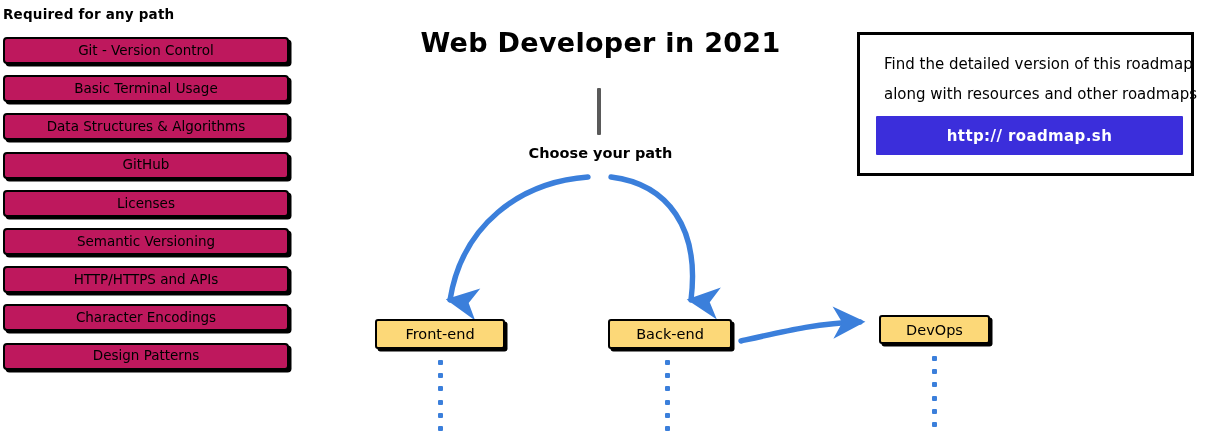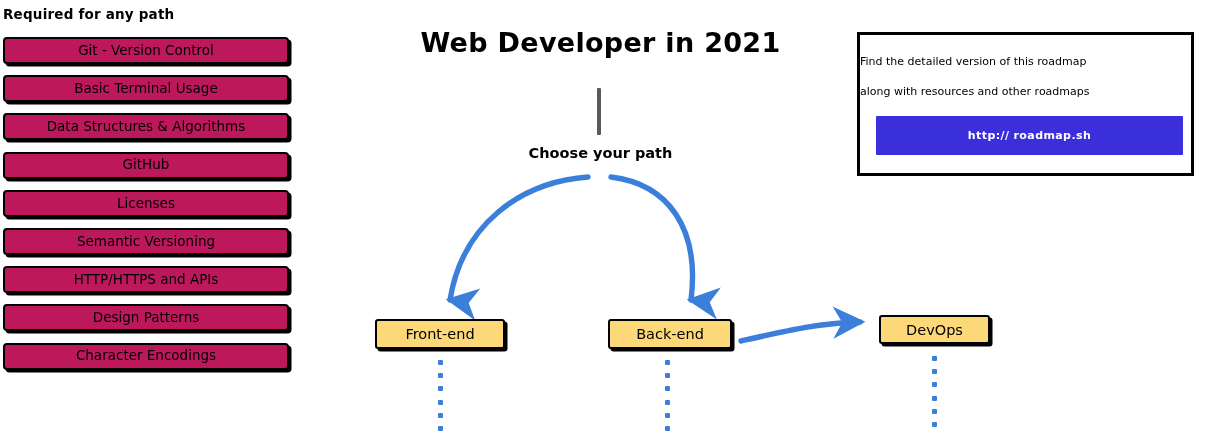--- a/index.html
+++ b/index.html
@@ -143,43 +143,43 @@
     box-sizing: border-box;
     left: 857px;
     top: 32px;
     width: 337px;
     height: 144px;
     background: #ffffff;
     border: 3px solid #000000;
   }
   .info-line {
     position: absolute;
-    left: 0;
+    left: 24px;
     width: 310px;
-    font-size: 11px;
+    font-size: 15px;
     color: #000000;
     white-space: nowrap;
   }
   #info-line-1 { top: 20px; }
   #info-line-2 { top: 50px; }
   #roadmap-button {
     position: absolute;
     left: 16px;
     top: 81px;
     width: 307px;
     height: 39px;
     background: #3b2edb;
     display: flex;
     align-items: center;
     justify-content: center;
     border-radius: 1px;
   }
   #roadmap-button span {
     color: #ffffff;
-    font-size: 11px;
+    font-size: 15px;
     font-weight: bold;
     letter-spacing: 0.4px;
     white-space: nowrap;
   }
 </style>
 </head>
 <body>
 
 <div id="required-header">Required for any path</div>
 
@@ -199,24 +199,24 @@
   <div class="req-box">
     <span>Licenses</span>
   </div>
   <div class="req-box">
     <span>Semantic Versioning</span>
   </div>
   <div class="req-box">
     <span>HTTP/HTTPS and APIs</span>
   </div>
   <div class="req-box">
+    <span>Character Encodings</span>
+  </div>
+  <div class="req-box">
     <span>Design Patterns</span>
-  </div>
-  <div class="req-box">
-    <span>Character Encodings</span>
   </div>
 </div>
 
 <div id="main-title">Web Developer in 2021</div>
 
 <div id="title-stem"></div>
 
 <div id="choose-path-label">Choose your path</div>
 
 <svg id="arrow-layer" viewBox="0 0 1207 436">

